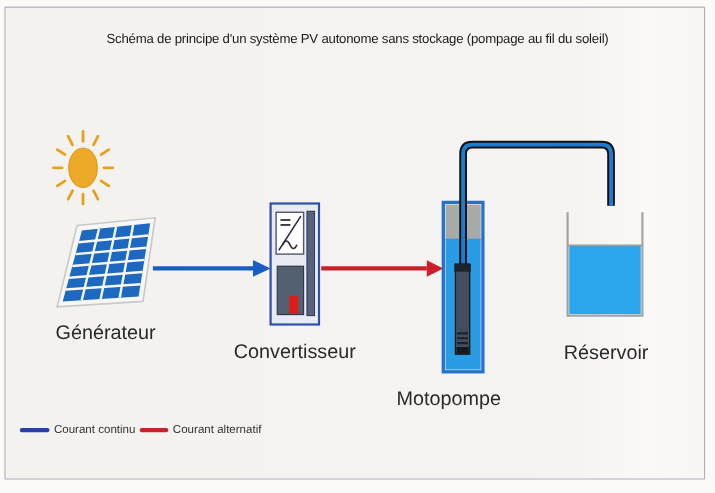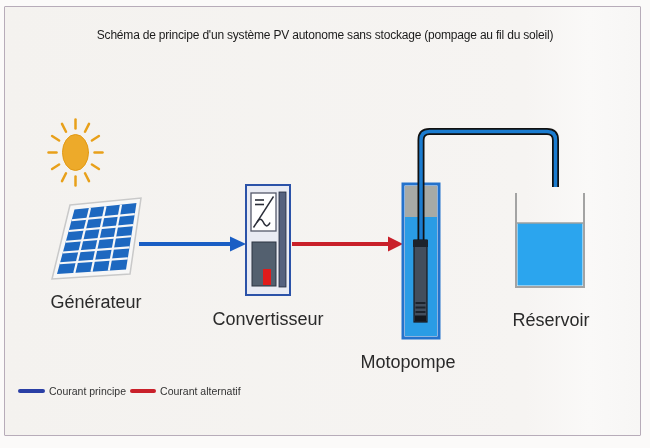--- a/index.html
+++ b/index.html
@@ -135,16 +135,16 @@
 <div class="lbl conv-label">
   <div>Convertisseur</div>
 </div>
 
 <div class="lbl pump-label">Motopompe</div>
 
 <div class="lbl res-label">Réservoir</div>
 
 <div class="legend">
   <div class="swatch swatch-dc"></div>
-  <span class="txt">Courant principe</span>
+  <span class="txt">Courant continu</span>
   <div class="swatch swatch-ac"></div>
   <span class="txt">Courant alternatif</span>
 </div>
 
 </body></html>

